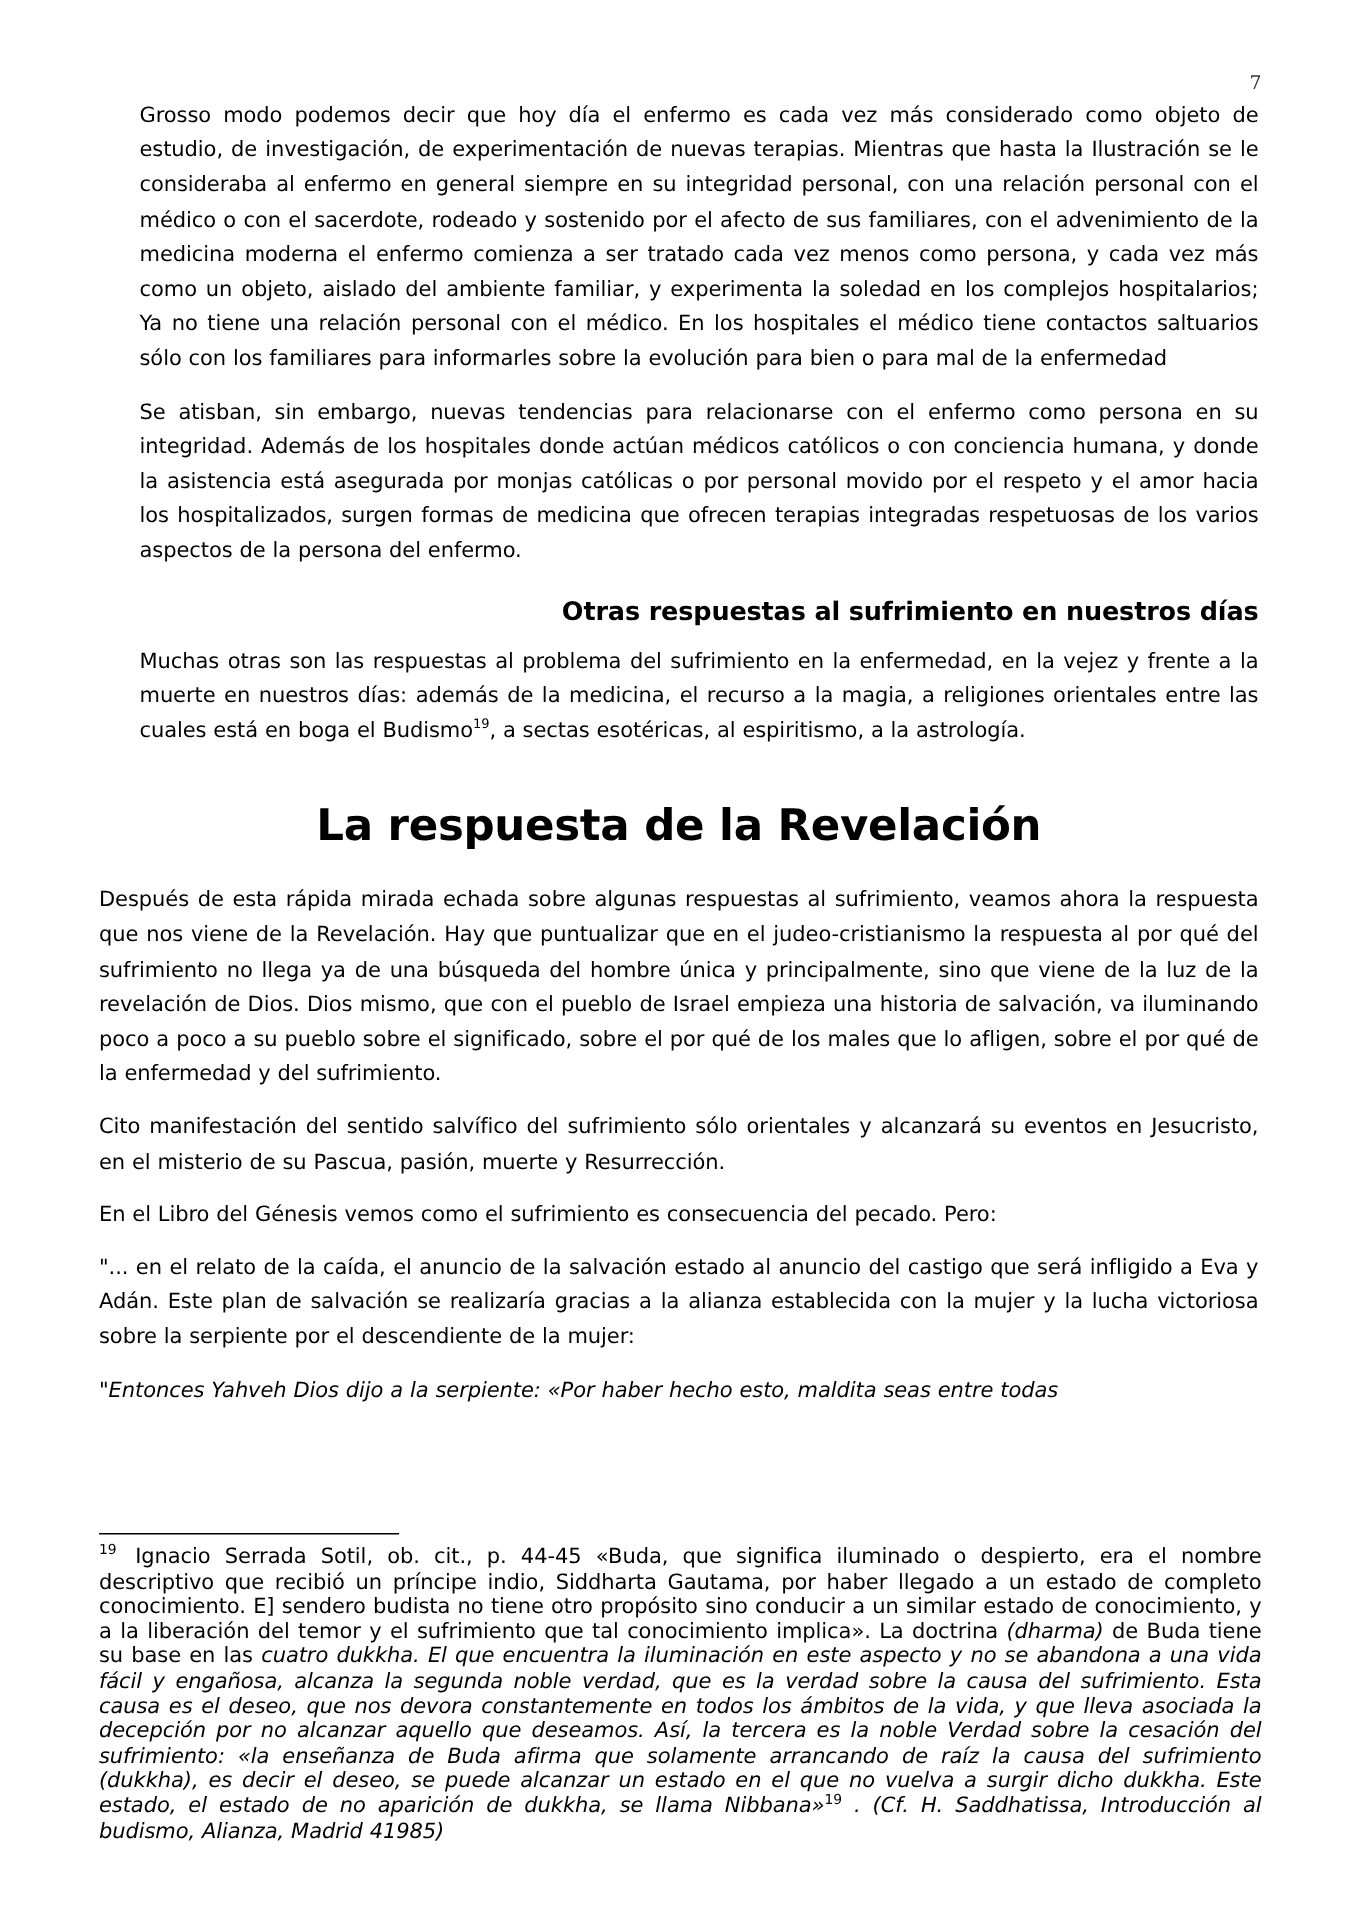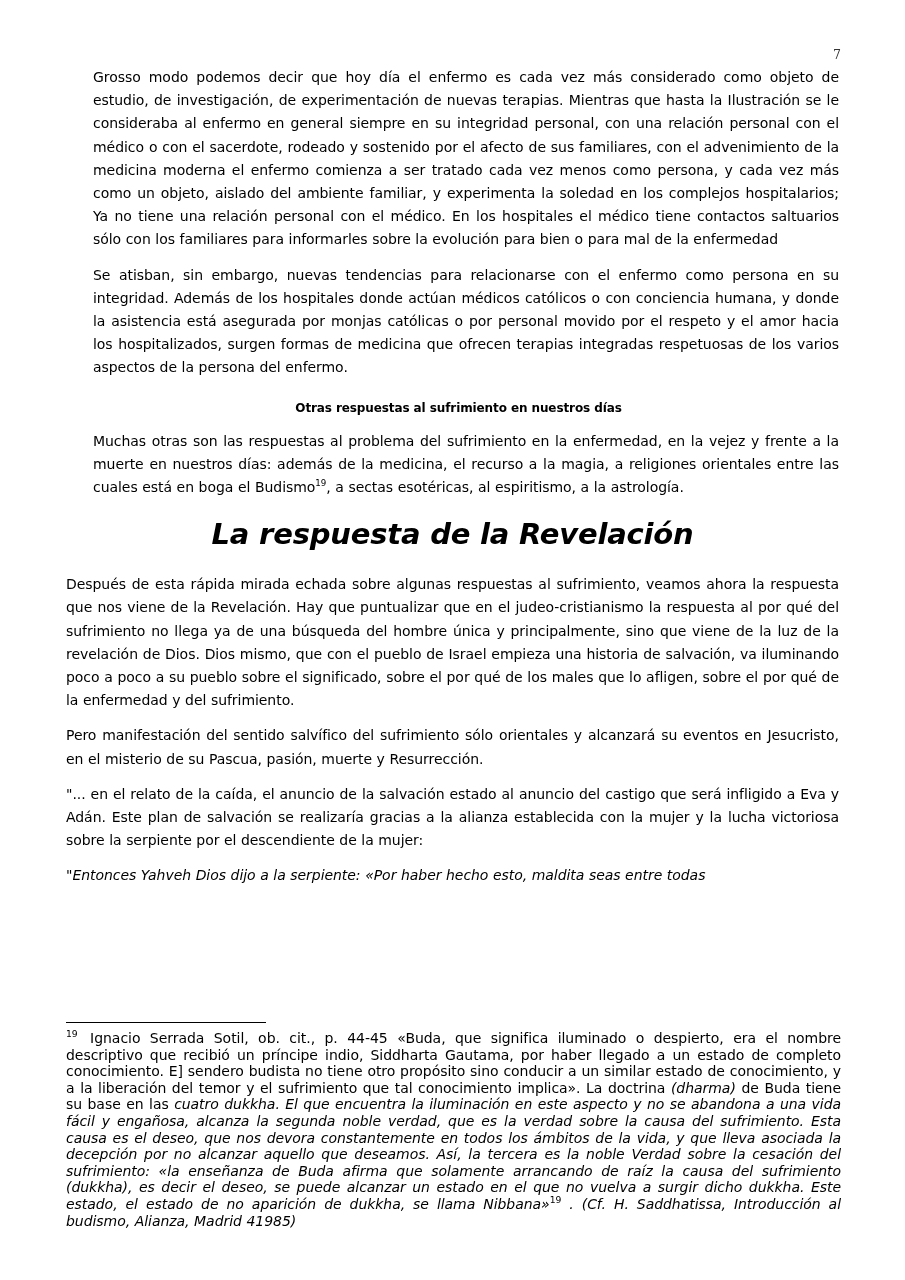--- a/index.html
+++ b/index.html
@@ -53,34 +53,33 @@
   }
   b, .b { font-weight: normal; }
   i, .i { font-style: italic; }
   sup {
     font-size: 0.62em;
     vertical-align: super;
     line-height: 0;
   }
   h2.section-heading {
     margin: 18px 0 11px 12px;
-    font-size: 12px;
+    font-size: 17px;
     font-weight: bold;
     line-height: 21px;
-    text-align: center;
+    text-align: right;
     letter-spacing: -0.1px;
   }
   h1.main-title {
-    margin: 18px 0 22px 0;
+    margin: 34px 0 22px 0;
     font-size: 29px;
     font-weight: bold;
     text-align: center;
     line-height: 34px;
     letter-spacing: -0.2px;
-    font-style: italic;
   }
   .footnote-area {
     position: absolute;
     left: 66px;
     top: 1022px;
     width: 775px;
   }
   .footnote-rule {
     width: 200px;
     height: 0;
@@ -118,23 +117,24 @@
     <p class="indented"><span>Se atisban, sin embargo, nuevas tendencias para relacionarse con el enfermo como persona en su </span><b>integridad.</b><span> Además de los hospitales donde actúan médicos católicos o con conciencia humana, y donde la asistencia está asegurada por monjas católicas o por personal movido por el respeto y el amor hacia los hospitalizados, surgen formas de medicina que ofrecen terapias integradas respetuosas de los varios aspectos de la persona del enfermo.</span></p>
 
     <h2 class="section-heading">Otras respuestas al sufrimiento en nuestros días</h2>
 
     <p class="indented"><span>Muchas otras son las respuestas al problema del sufrimiento en la enfermedad, en la vejez y frente a la muerte en nuestros días: además de la medicina, el recurso a la magia, a religiones orientales entre las cuales está en boga el Budismo</span><sup>19</sup><span>, a sectas esotéricas, al espiritismo, a la astrología.</span></p>
 
     <h1 class="main-title">La respuesta de la Revelación</h1>
 
     <p><span>Después de esta rápida mirada echada sobre algunas respuestas al sufrimiento, veamos ahora </span><b>la respuesta</b><span> que nos viene </span><b>de la Revelación.</b><span> Hay que puntualizar que en el judeo-cristianismo la respuesta al por qué del sufrimiento </span><b>no</b><span> llega ya </span><b>de una búsqueda del hombre</b><span> única y principalmente, </span><b>sino</b><span> que viene de la luz de la </span><b>revelación de Dios. Dios mismo,</b><span> que con el pueblo de Israel empieza una historia de salvación, </span><b>va iluminando poco a poco</b><span> a su pueblo sobre el significado, </span><b>sobre el por qué</b><span> de los males que lo afligen, sobre el por qué de la enfermedad y del sufrimiento.</span></p>
 
-    <p><span>Pero </span><b>manifestación</b><span> del </span><b>sentido salvífico del sufrimiento</b><span> sólo </span><b>orientales</b><span> y alcanzará su </span><b>eventos en Jesucristo,</b><span> en el misterio de su Pascua, pasión, muerte y Resurrección.</span></p>
+    <p><span>Cito </span><b>manifestación</b><span> del </span><b>sentido salvífico del sufrimiento</b><span> sólo </span><b>orientales</b><span> y alcanzará su </span><b>eventos en Jesucristo,</b><span> en el misterio de su Pascua, pasión, muerte y Resurrección.</span></p>
 
 
+    <p><span>En el </span><b>Libro del Génesis</b><span> vemos como </span><b>el sufrimiento es consecuencia del pecado.</b><span> Pero:</span></p>
 
     <p><span>"... en el relato de la caída, </span><b>el anuncio de la salvación estado al anuncio del castigo</b><span> que será infligido a Eva y Adán. Este plan de salvación se realizaría gracias a la alianza establecida con la mujer y la lucha victoriosa sobre la serpiente por el descendiente de la mujer:</span></p>
 
     <p class="tight"><i>"Entonces Yahveh Dios dijo a la serpiente: «Por haber hecho esto, maldita seas entre todas</i></p>
 
   </div>
 
   <div class="footnote-area">
     <div class="footnote-rule"></div>
     <p class="footnote"><span class="fn-marker">19</span><span> Ignacio Serrada Sotil, ob. cit., p. 44-45 «Buda, que significa iluminado o despierto, era el nombre descriptivo que recibió un príncipe indio, Siddharta Gautama, por haber llegado a un estado de completo conocimiento. E] sendero budista no tiene otro propósito sino conducir a un similar estado de conocimiento, y a la liberación del temor y el sufrimiento que tal conocimiento implica». La doctrina </span><i>(dharma)</i><span> de Buda tiene su base en las </span><i>cuatro dukkha. El que encuentra la iluminación en este aspecto y no se abandona a una vida fácil y engañosa, alcanza la segunda noble verdad, que es la verdad </i><i><b>sobre la causa del sufrimiento</b></i><i>. Esta causa es </i><i><b>el deseo,</b></i><i> que nos devora constantemente en todos los ámbitos de la vida, y que </i><i><b>lleva asociada la decepción</b></i><i> por no alcanzar aquello que deseamos. Así, la tercera </i><i><b>es la noble Verdad</b></i><i> sobre </i><i><b>la cesación del sufrimiento</b></i><i>: «la enseñanza de Buda afirma que solamente arrancando de raíz la causa del sufrimiento (dukkha), es decir </i><i><b>el deseo</b></i><i>, se puede alcanzar un estado en el que no vuelva a surgir dicho dukkha. Este estado, el estado de no aparición de dukkha, se llama Nibbana»</i><sup>19</sup><i> . (Cf. H. Saddhatissa, Introducción al budismo, Alianza, Madrid 41985)</i></p>

